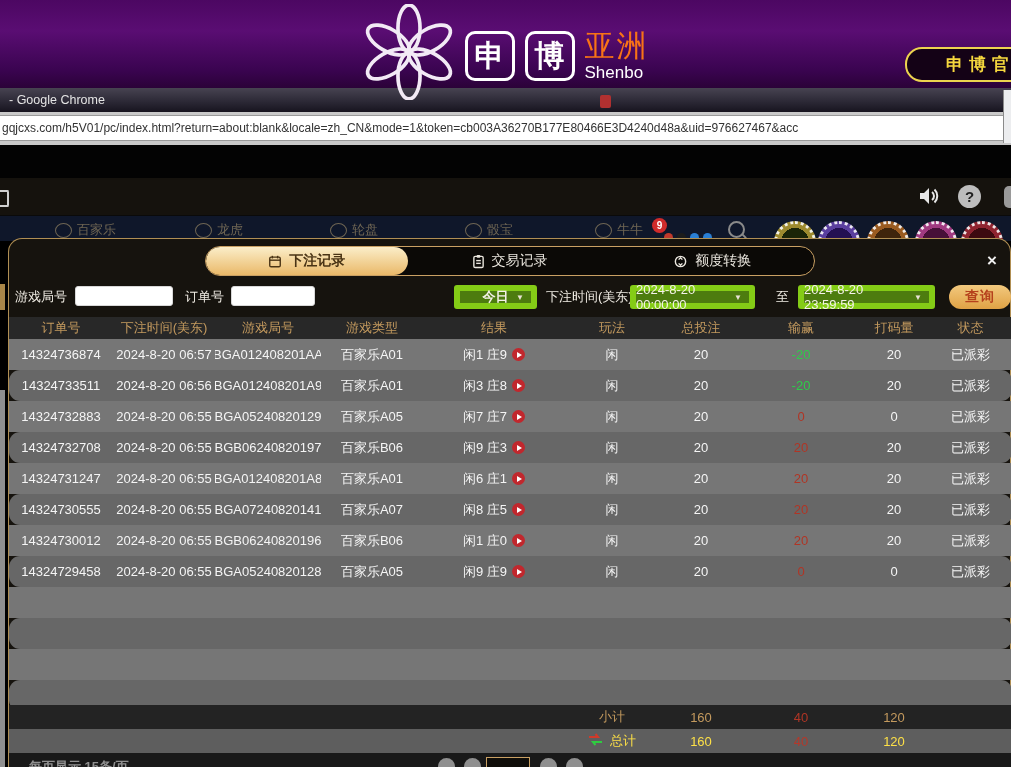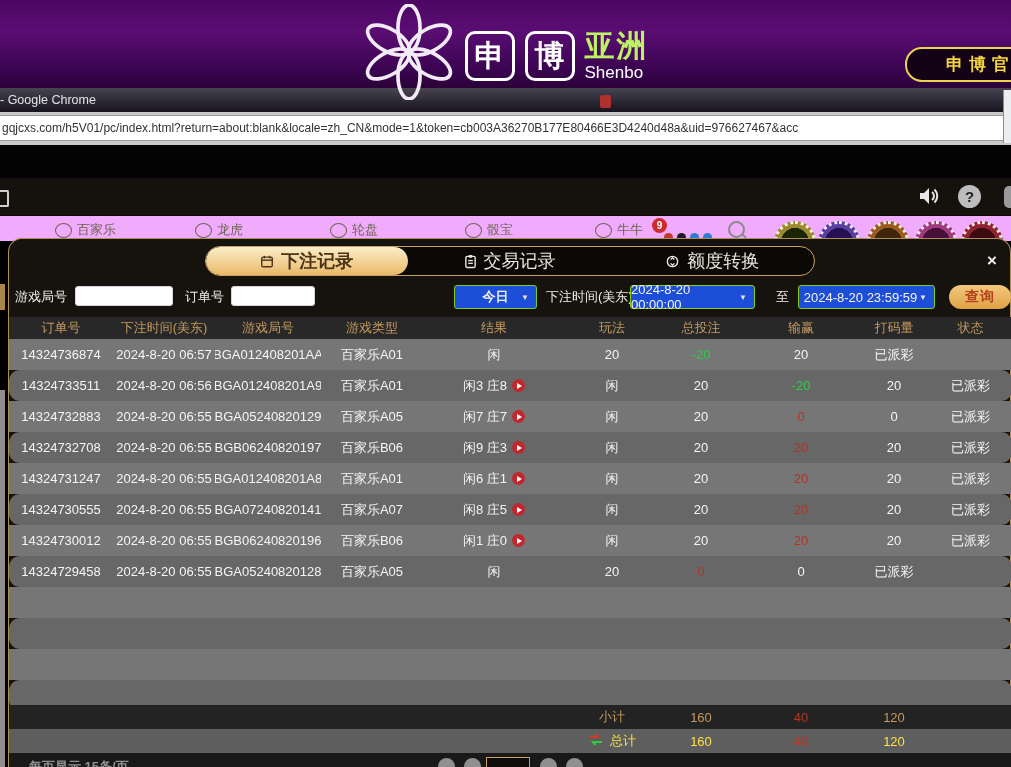--- a/index.html
+++ b/index.html
@@ -8,30 +8,30 @@
 
   
   .site-header{position:absolute;left:0;top:0;width:1011px;height:88px;
     background:linear-gradient(180deg,#4c0762 0%,#5a0d73 35%,#3a0450 80%,#2b0238 100%);}
   .brand{position:absolute;left:50%;top:4px;transform:translateX(-50%);
          display:flex;align-items:center;gap:10px;z-index:6;}
   .brand svg{display:block;}
   .sq{width:44px;height:44px;border:3px solid #fff;border-radius:10px;color:#fff;
       font-size:30px;font-weight:bold;display:flex;align-items:center;justify-content:center;margin-top:8px;}
   .brand-right{margin-top:8px;line-height:1;}
-  .region{color:#bef264;font-size:30px;font-weight:bold;letter-spacing:2px;}
+  .region{color:#f97316;font-size:30px;font-weight:normal;letter-spacing:2px;}
   .name-en{color:#fff;font-size:17px;margin-top:3px;}
   .official{position:absolute;left:905px;top:47px;width:170px;height:31px;border:2px solid #ecd34f;
     border-radius:17px;background:#140216;color:#f5d73e;font-weight:bold;font-size:17px;
     letter-spacing:6px;display:flex;align-items:center;justify-content:center;z-index:6;}
 
   
   .titlebar{position:absolute;left:0;top:88px;width:1011px;height:24px;
     background:linear-gradient(180deg,#474351,#2a2734 60%,#17141f);color:#e4e4e4;
-    font-size:12.5px;line-height:24px;box-sizing:border-box;z-index:4;}
+    font-size:12.5px;line-height:24px;padding-left:9px;box-sizing:border-box;z-index:4;}
   .titlebar-hl{position:absolute;left:0;top:89px;width:170px;height:21px;border-radius:4px;
     background:rgba(255,255,255,0.10);z-index:4;}
   .red-frag{position:absolute;left:600px;top:95px;width:11px;height:13px;background:#b03030;
     border-radius:2px;z-index:5;}
   .urlbar{position:absolute;left:0;top:112px;width:1011px;height:33px;background:#c9c9c9;z-index:4;}
   .url-field{position:absolute;left:0;top:3px;right:0;bottom:4px;background:#fff;
     border-top:1px solid #9a9a9a;border-bottom:1px solid #9a9a9a;
     font-size:12px;color:#333;line-height:25px;white-space:nowrap;overflow:hidden;padding-left:2px;}
   .win-frag{position:absolute;left:1003px;top:90px;width:8px;height:53px;background:#ecedef;
     border-left:1px solid #8a8a8a;z-index:6;}
@@ -41,21 +41,21 @@
   .toolbar{position:absolute;left:0;top:178px;width:1011px;height:37px;background:#15120d;}
   .tb-left-frag{position:absolute;left:-3px;top:12px;width:10px;height:13px;border:2px solid #cfcfcf;
     border-left:none;border-radius:2px;}
   .speaker{position:absolute;left:918px;top:8px;}
   .help{position:absolute;left:958px;top:7px;width:23px;height:23px;border-radius:50%;
     background:#bdbdbd;color:#1f1f1f;font-weight:bold;font-size:15px;text-align:center;line-height:23px;}
   .cropped-icon{position:absolute;left:1004px;top:8px;width:16px;height:22px;background:#9a9a9a;
     border-radius:5px 0 0 5px;}
 
   
-  .gamenav{position:absolute;left:0;top:215px;width:1011px;height:25px;background:#f0abfc;
+  .gamenav{position:absolute;left:0;top:215px;width:1011px;height:25px;background:#0f172a;
     border-top:1px solid #0a0a0a;}
   .nav-item{position:absolute;top:5px;display:flex;gap:5px;align-items:center;
     color:#6e6553;font-size:13px;}
   .nav-ico{width:15px;height:13px;border:1px solid #6e6553;border-radius:50%;}
   .badge9{position:absolute;left:652px;top:2px;width:15px;height:15px;border-radius:50%;
     background:#cf2b2b;color:#fff;font-size:10px;font-weight:bold;text-align:center;line-height:15px;}
   .dot{position:absolute;top:17px;width:9px;height:9px;border-radius:50%;}
   .magnifier{position:absolute;left:728px;top:5px;width:13px;height:13px;border:2px solid #8a8a8a;
     border-radius:50%;}
   .magnifier::after{content:"";position:absolute;left:11px;top:12px;width:6px;height:2px;
@@ -73,33 +73,33 @@
   .edge-gold{position:absolute;left:0;top:284px;width:5px;height:26px;background:#a98648;}
   .edge-gray{position:absolute;left:0;top:390px;width:5px;height:377px;background:#8f8f8f;}
 
   
   .modal{position:absolute;left:8px;top:238px;width:1003px;height:529px;background:#16130e;
     border:1px solid #b08f54;border-bottom:none;border-radius:14px 14px 0 0;
     box-sizing:border-box;z-index:10;color:#eee;}
   .tabbar{position:absolute;left:50%;transform:translateX(-50%);top:7px;width:608px;height:28px;
     border:1px solid #c9a063;border-radius:15px;background:#0b0906;display:flex;overflow:hidden;}
   .tab{flex:1;display:flex;align-items:center;justify-content:center;gap:7px;
-    color:#eae6de;font-size:18px;cursor:default;}
+    color:#eae6de;font-size:14px;cursor:default;}
   .tab.active{background:linear-gradient(180deg,#fbeec9,#eab969);border-radius:14px;
     color:#4a3415;font-weight:bold;}
   .tab svg{display:block;}
   .close-x{position:absolute;right:9px;top:13px;width:18px;height:18px;color:#f0f0f0;
     font-size:17px;font-weight:bold;text-align:center;line-height:18px;}
 
   
   .filters{position:absolute;left:0;top:45px;width:1003px;height:26px;font-size:13px;}
   .flabel{position:absolute;top:0;line-height:26px;color:#f0ece4;}
   .finput{position:absolute;top:2px;height:20px;border:1px solid #d8d8d8;border-radius:3px;
     background:#fff;padding:0 4px;font-size:12px;box-sizing:border-box;}
-  .fselect{position:absolute;top:1px;height:24px;background:#1d4ed8;border:1px solid #84cc16;
+  .fselect{position:absolute;top:1px;height:24px;background:#4d7c0f;border:6px solid #84cc16;
     border-radius:3px;color:#f5f2ea;display:flex;align-items:center;justify-content:center;
     font-size:13px;box-sizing:border-box;}
   .fselect .caret{position:absolute;right:7px;font-size:8px;color:#e8e2d4;}
   .search-btn{position:absolute;left:940px;top:1px;width:62px;height:24px;border-radius:12px;
     background:linear-gradient(180deg,#f2c97e,#e0a245);color:#b5411c;font-weight:bold;font-size:14px;
     display:flex;align-items:center;justify-content:center;letter-spacing:1px;}
 
   
   .grid{display:grid;grid-template-columns:104px 102px 106px 102px 142px 94px 84px 116px 70px 83px;}
   .thead{position:absolute;left:0;top:78px;width:1003px;height:22px;background:#282828;}
@@ -288,20 +288,24 @@
       <div class="hcell">打码量</div>
       <div class="hcell">状态</div>
     </div>
 
     <div class="tbody">
         <div class="trow grid even">
           <div class="cell">14324736874</div>
           <div class="cell">2024-8-20 06:57</div>
           <div class="cell">BGA012408201AA</div>
           <div class="cell">百家乐A01</div>
+          <div class="cell">
+            <span>闲1 庄9</span>
+            <span class="play"></span>
+          </div>
           <div class="cell">闲</div>
           <div class="cell">20</div>
           <div class="cell wl-green">-20</div>
           <div class="cell">20</div>
           <div class="cell">已派彩</div>
         </div>
         <div class="trow grid odd">
           <div class="cell">14324733511</div>
           <div class="cell">2024-8-20 06:56</div>
           <div class="cell">BGA012408201A9</div>
@@ -389,20 +393,24 @@
           <div class="cell">20</div>
           <div class="cell wl-red">20</div>
           <div class="cell">20</div>
           <div class="cell">已派彩</div>
         </div>
         <div class="trow grid odd">
           <div class="cell">14324729458</div>
           <div class="cell">2024-8-20 06:55</div>
           <div class="cell">BGA05240820128</div>
           <div class="cell">百家乐A05</div>
+          <div class="cell">
+            <span>闲9 庄9</span>
+            <span class="play"></span>
+          </div>
           <div class="cell">闲</div>
           <div class="cell">20</div>
           <div class="cell wl-red">0</div>
           <div class="cell">0</div>
           <div class="cell">已派彩</div>
         </div>
         <div class="trow grid even"></div>
         <div class="trow grid odd"></div>
         <div class="trow grid even"></div>
         <div class="trow grid odd"></div>

